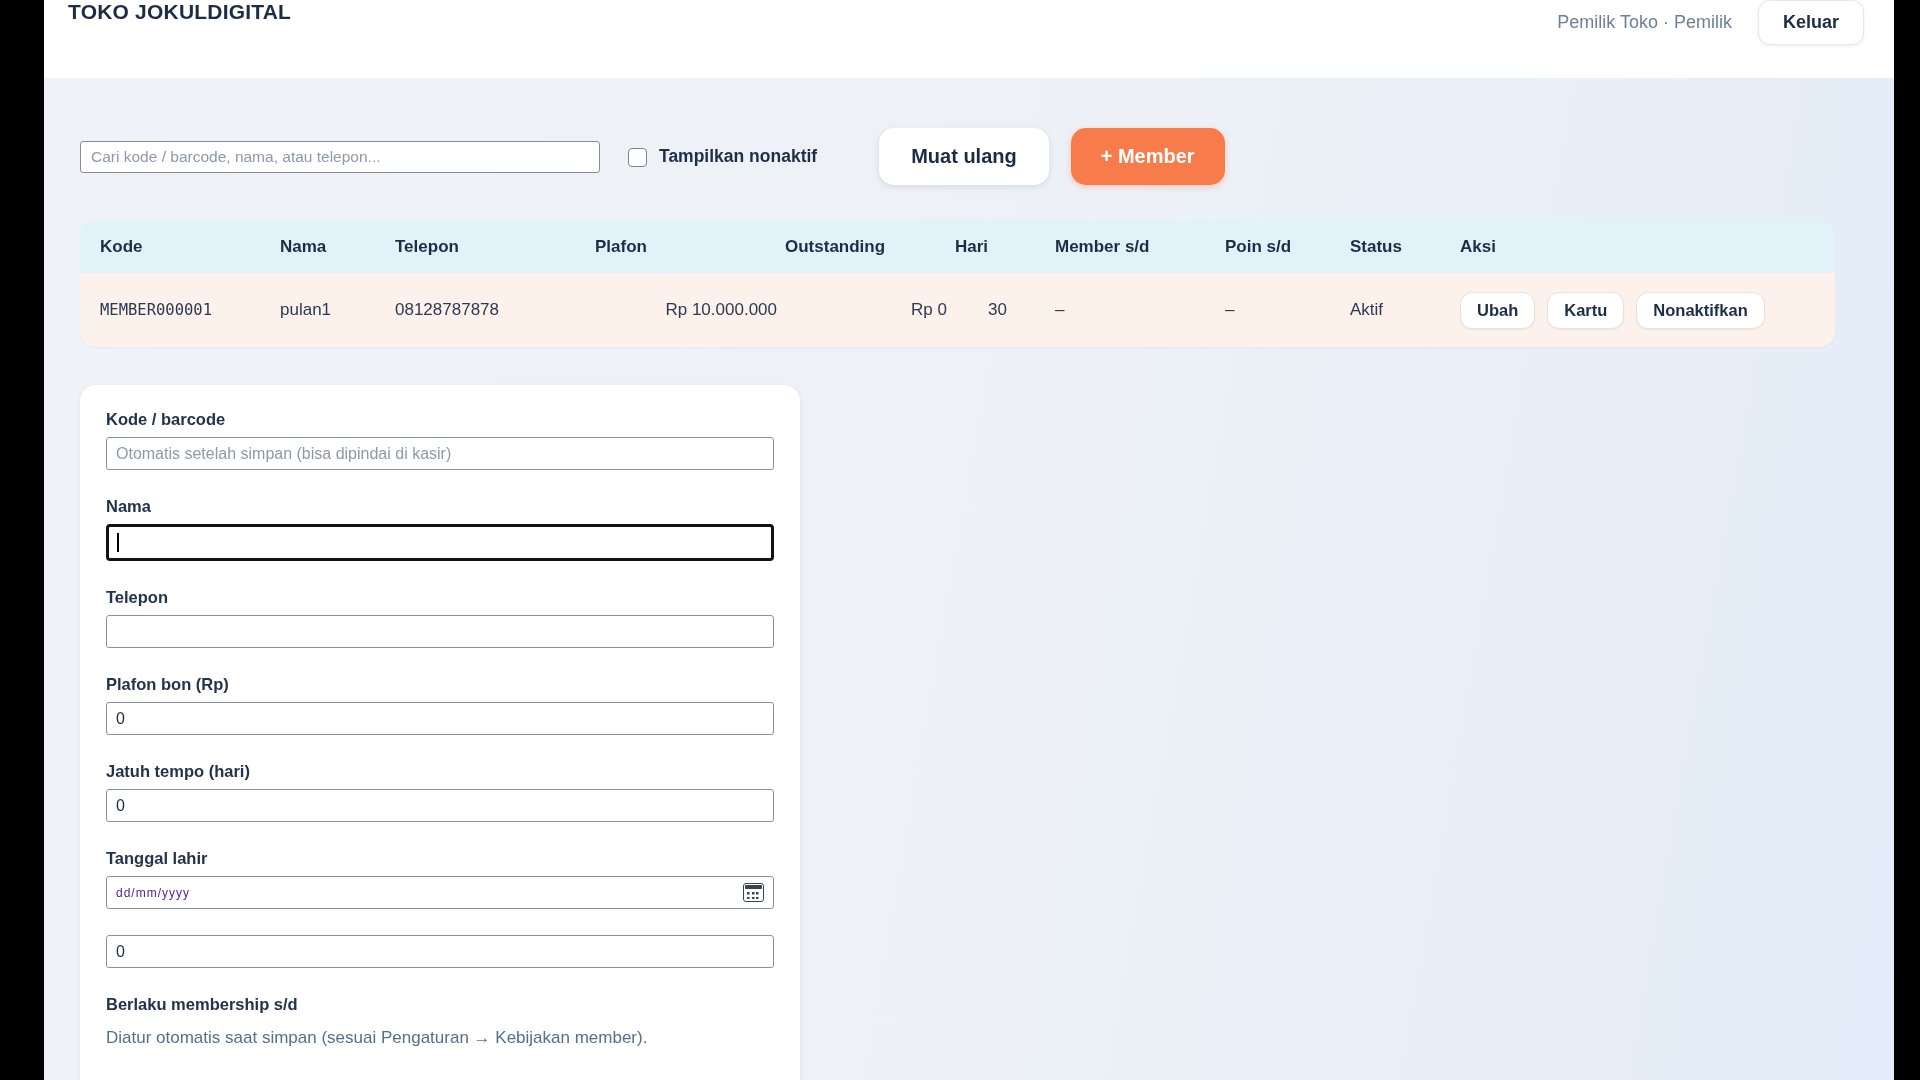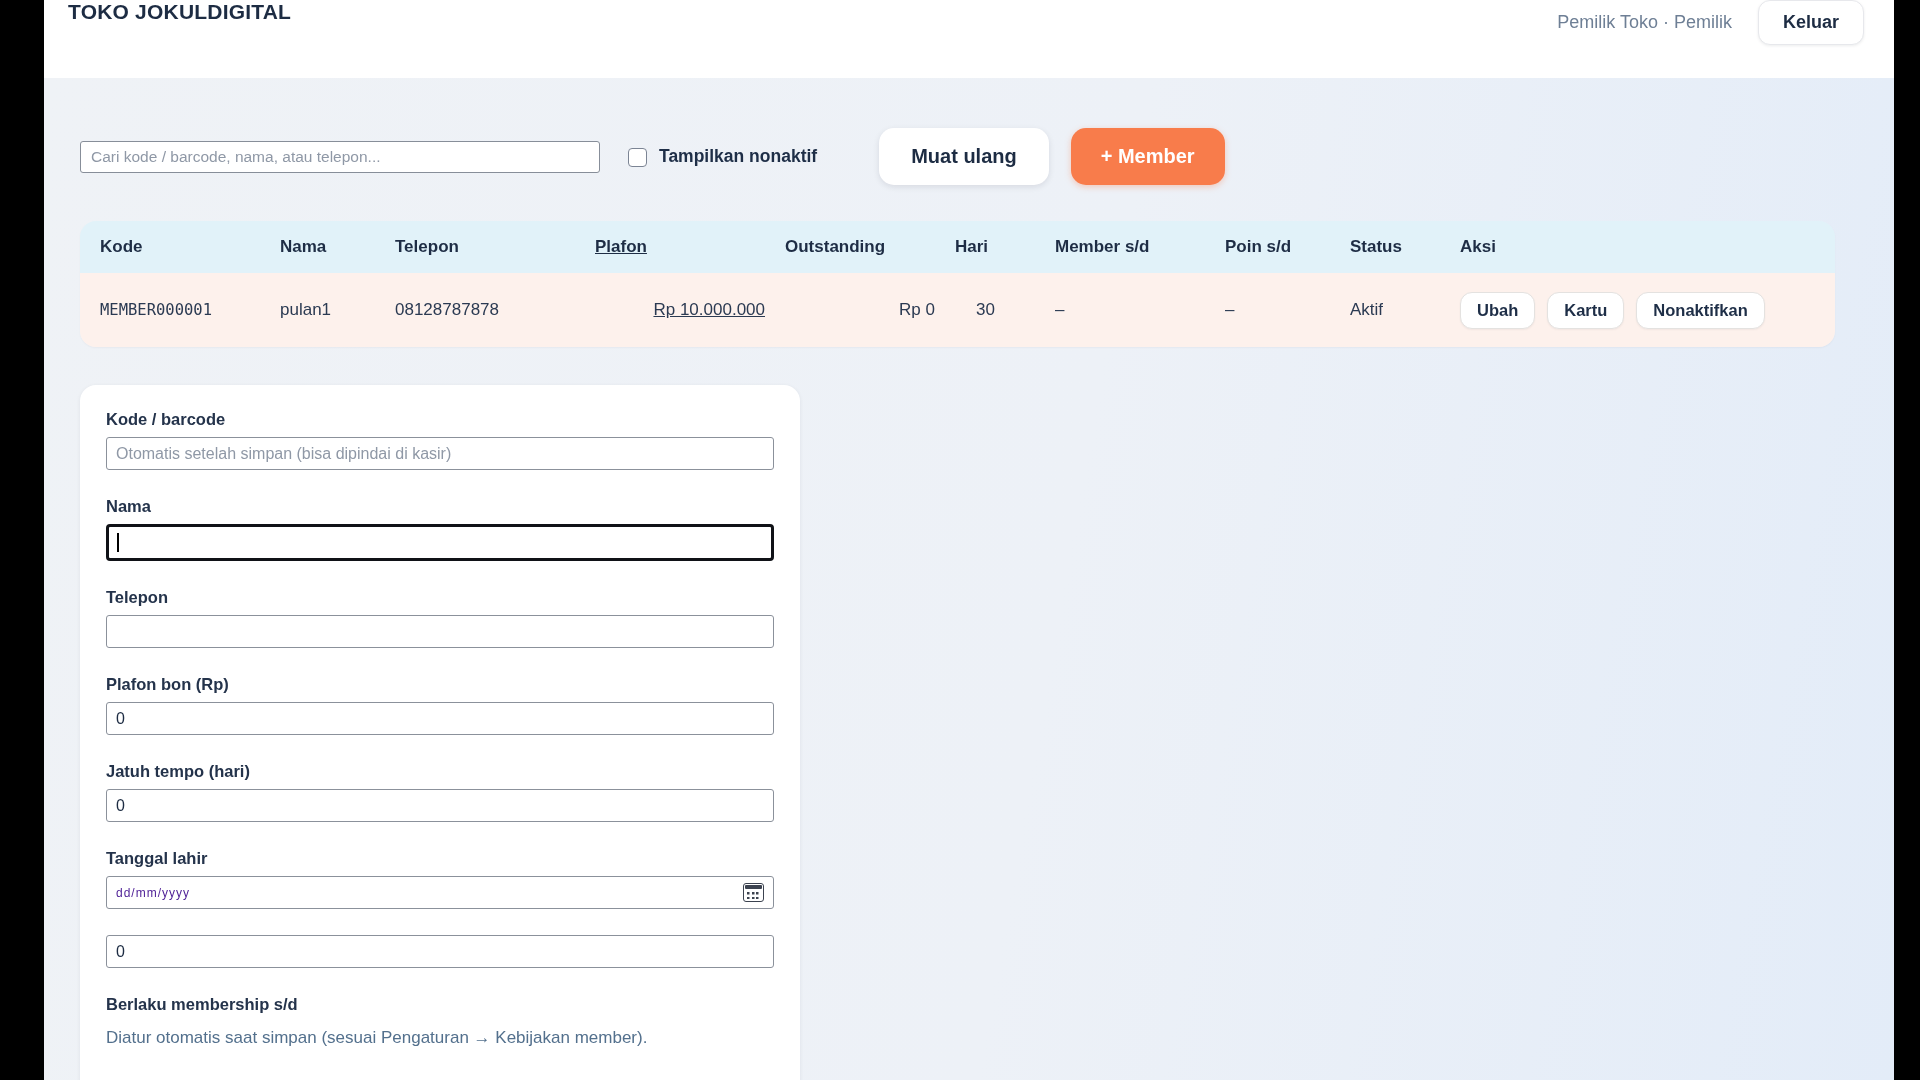--- a/index.html
+++ b/index.html
@@ -31,25 +31,25 @@
     box-shadow:0 2px 6px rgba(16,24,40,.10);font-family:inherit;}
   .btn-add{margin-left:22px;border:none;border-radius:15px;
     padding:17px 30px;font-size:20px;font-weight:700;color:#fff;cursor:pointer;
     box-shadow:0 2px 6px rgba(248,124,75,.35);font-family:inherit;}
   
   .members-table{margin-top:36px;width:1755px;border-radius:16px;overflow:hidden;
     box-shadow:0 1px 2px rgba(16,24,40,.04);}
   .t-row{display:flex;align-items:center;}
   .t-head{height:52px;font-weight:700;font-size:17px;color:#1e2d45;}
   .t-body{height:74px;font-size:17px;color:#2b3a52;}
-  .c{box-sizing:border-box;padding-right:20px;}
+  .c{box-sizing:border-box;padding-right:8px;}
   .c0{width:200px;padding-left:20px;}
   .c1{width:115px;}
   .c2{width:200px;}
-  .c3{width:190px;text-decoration:underline;}
+  .c3{width:190px;}
   .c4{width:170px;}
   .c5{width:60px;}
   .c6{width:210px;padding-left:40px;}
   .c7{width:125px;}
   .c8{width:110px;}
   .c9{flex:1;display:flex;align-items:center;gap:12px;}
   .num{text-align:right;}
   .mono{font-family:"DejaVu Sans Mono", monospace;font-size:15.5px;}
   .pill-btn{background:#fff;border:1px solid #e4e2e0;border-radius:12px;
     padding:8px 16px;font-size:16.5px;font-weight:700;color:#1e2e47;cursor:pointer;

